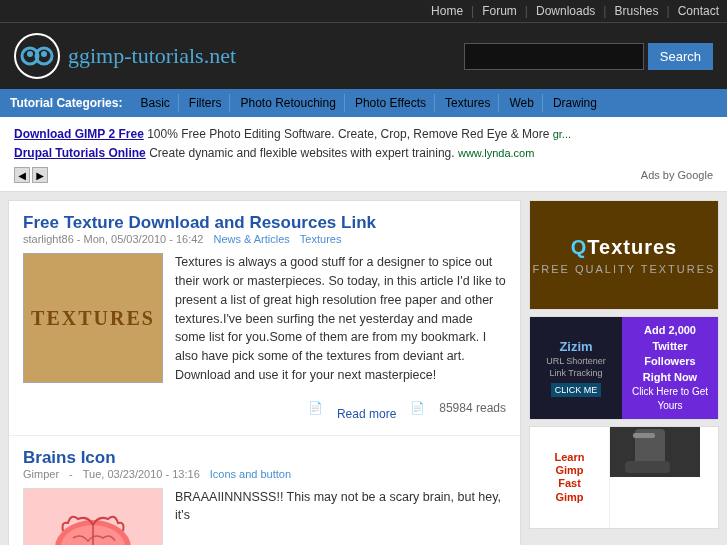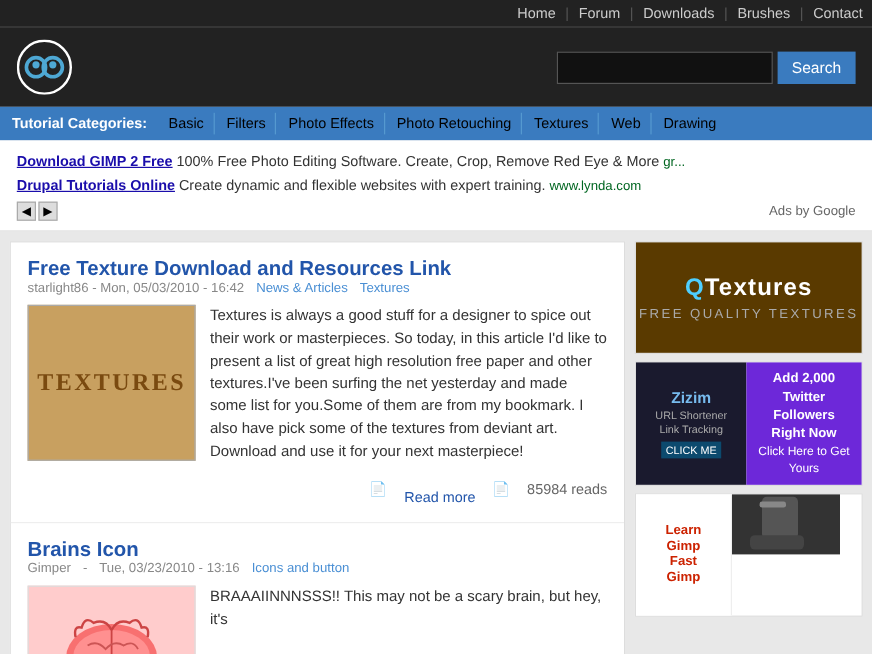--- a/index.html
+++ b/index.html
@@ -251,21 +251,21 @@
       gap: 6px;
     }
     .sidebar-widget {
       background: #fff;
       border: 1px solid #ddd;
     }
 
     
     #qtextures-banner {
       background: #5a3a00;
-      height: 92px;
+      height: 108px;
       display: flex;
       flex-direction: column;
       align-items: center;
       justify-content: center;
       gap: 4px;
     }
     #qtextures-logo {
       font-size: 20px;
       color: #fff;
       font-weight: bold;
@@ -380,34 +380,37 @@
   <div id="logo-search">
     <div id="logo">
 
       <svg id="logo-icon" viewBox="0 0 46 46">
         <circle cx="23" cy="23" r="22" fill="none" stroke="#fff" stroke-width="2"></circle>
         <circle cx="16" cy="23" r="8" fill="none" stroke="#4ea8d4" stroke-width="3"></circle>
         <circle cx="30" cy="23" r="8" fill="none" stroke="#4ea8d4" stroke-width="3"></circle>
         <circle cx="16" cy="21" r="3" fill="#4ea8d4"></circle>
         <circle cx="30" cy="21" r="3" fill="#4ea8d4"></circle>
       </svg>
+      <span id="logo-text">
+        <span style="color:#4ea8d4">g</span><span>gimp-tutorials.net</span>
+      </span>
     </div>
     <div id="search-area">
       <input type="text" id="search-input" style="background: rgb(17, 17, 17); border: 1px solid rgb(85, 85, 85); color: rgb(204, 204, 204); padding: 5px 8px; width: 180px; font-size: 13px;">
       <button id="search-btn">Search</button>
     </div>
   </div>
 </div>
 
 <div id="nav-bar">
   <span id="tutorial-categories-label">Tutorial Categories:</span>
   <span class="nav-item">Basic</span>
   <span class="nav-item">Filters</span>
+  <span class="nav-item">Photo Retouching</span>
   <span class="nav-item">Photo Effects</span>
-  <span class="nav-item">Photo Retouching</span>
   <span class="nav-item">Textures</span>
   <span class="nav-item">Web</span>
   <span class="nav-item">Drawing</span>
 </div>
 
 <div id="ads-section">
   <div class="ad-line">
     <span class="ad-link">Download GIMP 2 Free</span>
     <span class="ad-desc"> 100% Free Photo Editing Software. Create, Crop, Remove Red Eye &amp; More </span>
     <span class="ad-url">gr...</span>

